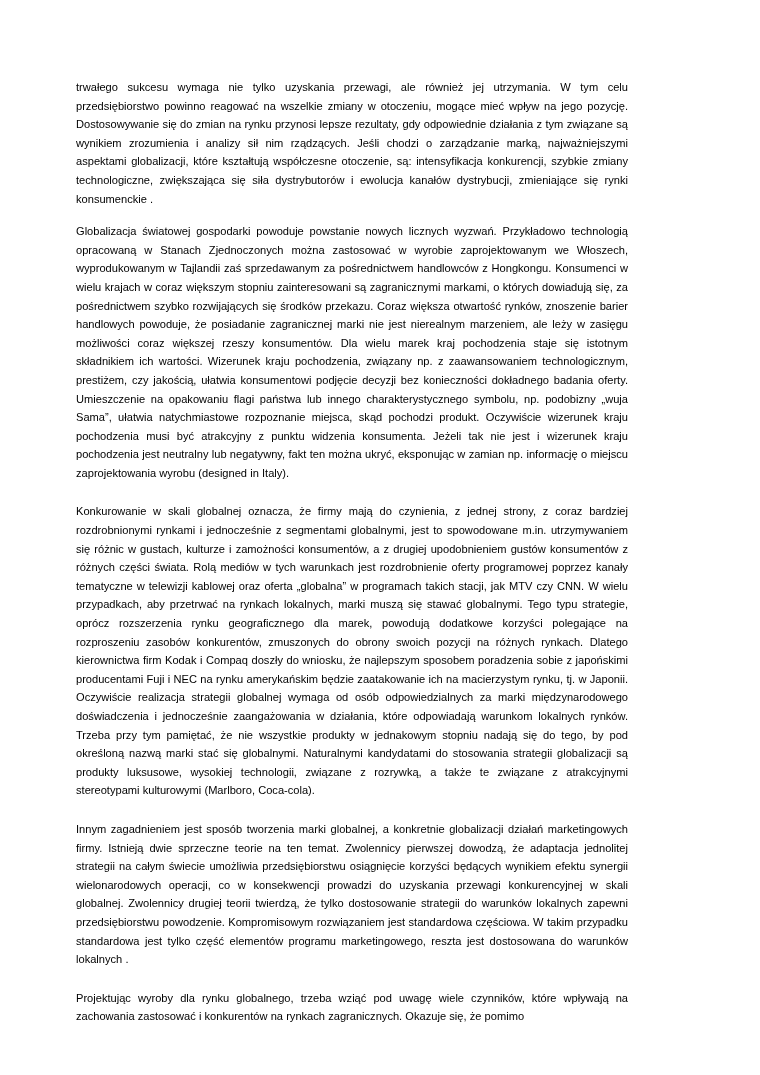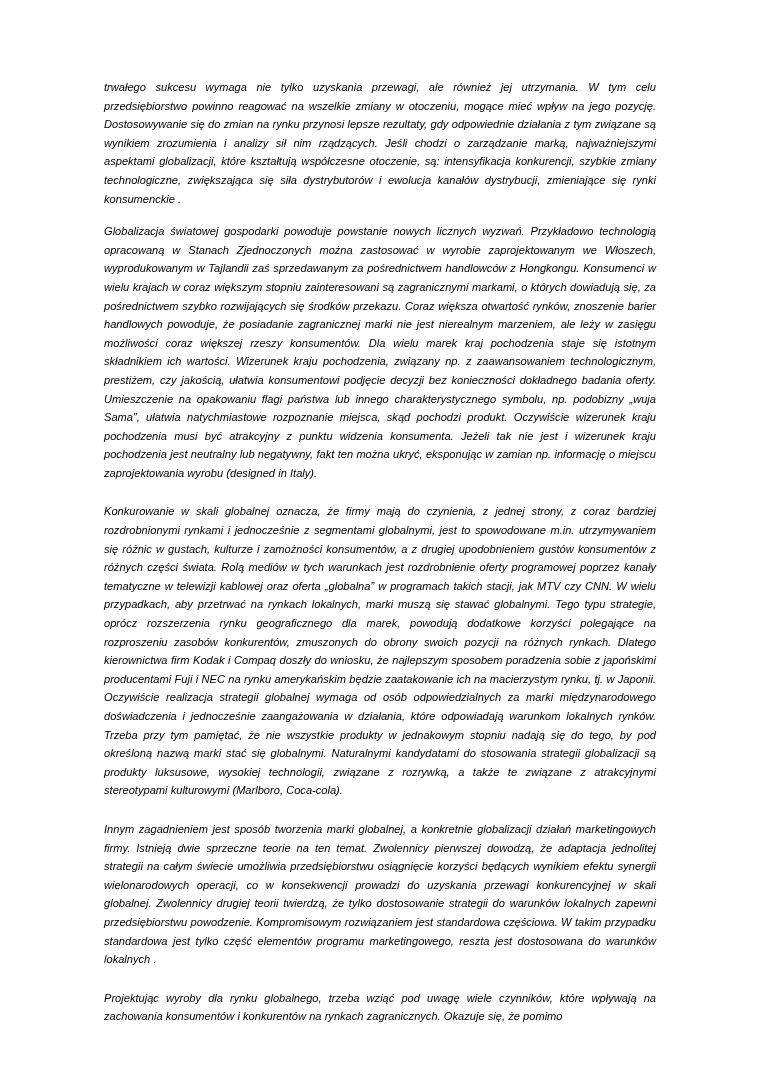--- a/index.html
+++ b/index.html
@@ -11,23 +11,22 @@
     width: 760px;
     height: 1075px;
     font-family: "Liberation Sans", sans-serif;
     color: #000000;
     -webkit-font-smoothing: antialiased;
   }
   .page {
     box-sizing: border-box;
     width: 760px;
     min-height: 1075px;
-    padding: 78px 104px 40px 104px;
+    padding: 78px 104px 40px 76px;
     background: #ffffff;
-    font-style: italic;
   }
   .doc-body {
     width: 552px;
   }
   p.para {
     margin: 0 0 14px 0;
     font-size: 11.1px;
     line-height: 18.6px;
     text-align: justify;
     text-justify: inter-word;
@@ -47,15 +46,15 @@
 
 <div class="page">
   <div class="doc-body">
     <p class="para">trwałego sukcesu wymaga nie tylko uzyskania przewagi, ale również jej utrzymania. W tym celu przedsiębiorstwo powinno reagować na wszelkie zmiany w otoczeniu, mogące mieć wpływ na jego pozycję. Dostosowywanie się do zmian na rynku przynosi lepsze rezultaty, gdy odpowiednie działania z tym związane są wynikiem zrozumienia i analizy sił nim rządzących. Jeśli chodzi o zarządzanie marką, najważniejszymi aspektami globalizacji, które kształtują współczesne otoczenie, są: intensyfikacja konkurencji, szybkie zmiany technologiczne, zwiększająca się siła dystrybutorów i ewolucja kanałów dystrybucji, zmieniające się rynki konsumenckie .</p>
     <p class="para">Globalizacja światowej gospodarki powoduje powstanie nowych licznych wyzwań. Przykładowo technologią opracowaną w Stanach Zjednoczonych można zastosować w wyrobie zaprojektowanym we Włoszech, wyprodukowanym w Tajlandii zaś sprzedawanym za pośrednictwem handlowców z Hongkongu. Konsumenci w wielu krajach w coraz większym stopniu zainteresowani są zagranicznymi markami, o których dowiadują się, za pośrednictwem szybko rozwijających się środków przekazu. Coraz większa otwartość rynków, znoszenie barier handlowych powoduje, że posiadanie zagranicznej marki nie jest nierealnym marzeniem, ale leży w zasięgu możliwości coraz większej rzeszy konsumentów. Dla wielu marek kraj pochodzenia staje się istotnym składnikiem ich wartości. Wizerunek kraju pochodzenia, związany np. z zaawansowaniem technologicznym, prestiżem, czy jakością, ułatwia konsumentowi podjęcie decyzji bez konieczności dokładnego badania oferty. Umieszczenie na opakowaniu flagi państwa lub innego charakterystycznego symbolu, np. podobizny „wuja Sama”, ułatwia natychmiastowe rozpoznanie miejsca, skąd pochodzi produkt. Oczywiście wizerunek kraju pochodzenia musi być atrakcyjny z punktu widzenia konsumenta. Jeżeli tak nie jest i wizerunek kraju pochodzenia jest neutralny lub negatywny, fakt ten można ukryć, eksponując w zamian np. informację o miejscu zaprojektowania wyrobu (designed in Italy).</p>
     <div class="spacer-gap"></div>
     <p class="para">Konkurowanie w skali globalnej oznacza, że firmy mają do czynienia, z jednej strony, z coraz bardziej rozdrobnionymi rynkami i jednocześnie z segmentami globalnymi, jest to spowodowane m.in. utrzymywaniem się różnic w gustach, kulturze i zamożności konsumentów, a z drugiej upodobnieniem gustów konsumentów z różnych części świata. Rolą mediów w tych warunkach jest rozdrobnienie oferty programowej poprzez kanały tematyczne w telewizji kablowej oraz oferta „globalna” w programach takich stacji, jak MTV czy CNN. W wielu przypadkach, aby przetrwać na rynkach lokalnych, marki muszą się stawać globalnymi. Tego typu strategie, oprócz rozszerzenia rynku geograficznego dla marek, powodują dodatkowe korzyści polegające na rozproszeniu zasobów konkurentów, zmuszonych do obrony swoich pozycji na różnych rynkach. Dlatego kierownictwa firm Kodak i Compaq doszły do wniosku, że najlepszym sposobem poradzenia sobie z japońskimi producentami Fuji i NEC na rynku amerykańskim będzie zaatakowanie ich na macierzystym rynku, tj. w Japonii. Oczywiście realizacja strategii globalnej wymaga od osób odpowiedzialnych za marki międzynarodowego doświadczenia i jednocześnie zaangażowania w działania, które odpowiadają warunkom lokalnych rynków. Trzeba przy tym pamiętać, że nie wszystkie produkty w jednakowym stopniu nadają się do tego, by pod określoną nazwą marki stać się globalnymi. Naturalnymi kandydatami do stosowania strategii globalizacji są produkty luksusowe, wysokiej technologii, związane z rozrywką, a także te związane z atrakcyjnymi stereotypami kulturowymi (Marlboro, Coca-cola).</p>
     <div class="spacer-gap"></div>
     <p class="para">Innym zagadnieniem jest sposób tworzenia marki globalnej, a konkretnie globalizacji działań marketingowych firmy. Istnieją dwie sprzeczne teorie na ten temat. Zwolennicy pierwszej dowodzą, że adaptacja jednolitej strategii na całym świecie umożliwia przedsiębiorstwu osiągnięcie korzyści będących wynikiem efektu synergii wielonarodowych operacji, co w konsekwencji prowadzi do uzyskania przewagi konkurencyjnej w skali globalnej. Zwolennicy drugiej teorii twierdzą, że tylko dostosowanie strategii do warunków lokalnych zapewni przedsiębiorstwu powodzenie. Kompromisowym rozwiązaniem jest standardowa częściowa. W takim przypadku standardowa jest tylko część elementów programu marketingowego, reszta jest dostosowana do warunków lokalnych .</p>
     <div class="spacer-gap"></div>
-    <p class="para">Projektując wyroby dla rynku globalnego, trzeba wziąć pod uwagę wiele czynników, które wpływają na zachowania konsumentów i konkurentów na rynkach zagranicznych. Okazuje się, że pomimo</p>
+    <p class="para">Projektując wyroby dla rynku globalnego, trzeba wziąć pod uwagę wiele czynników, które wpływają na zachowania zastosować i konkurentów na rynkach zagranicznych. Okazuje się, że pomimo</p>
   </div>
 </div>
 
 </body></html>

